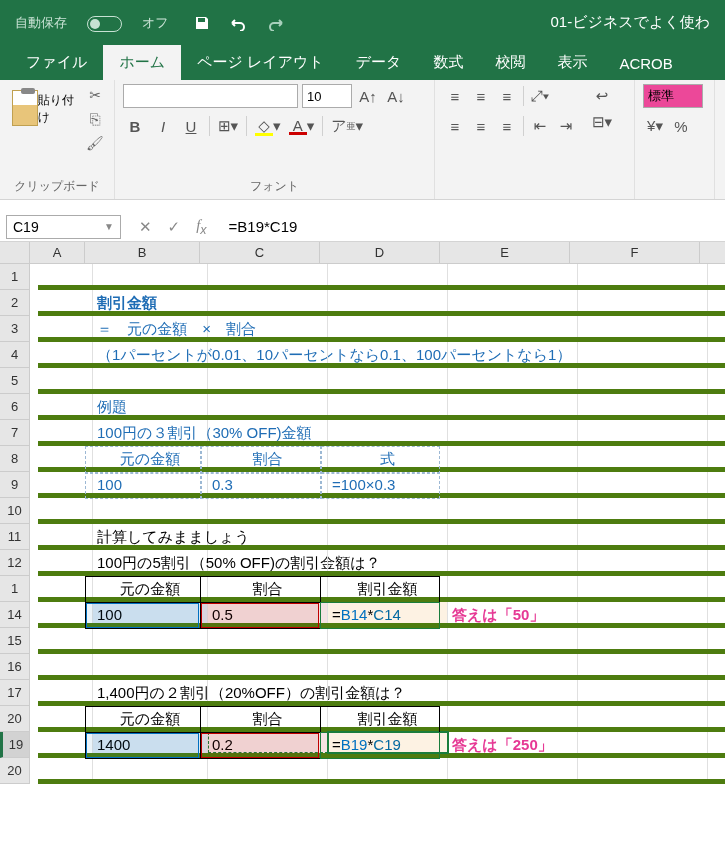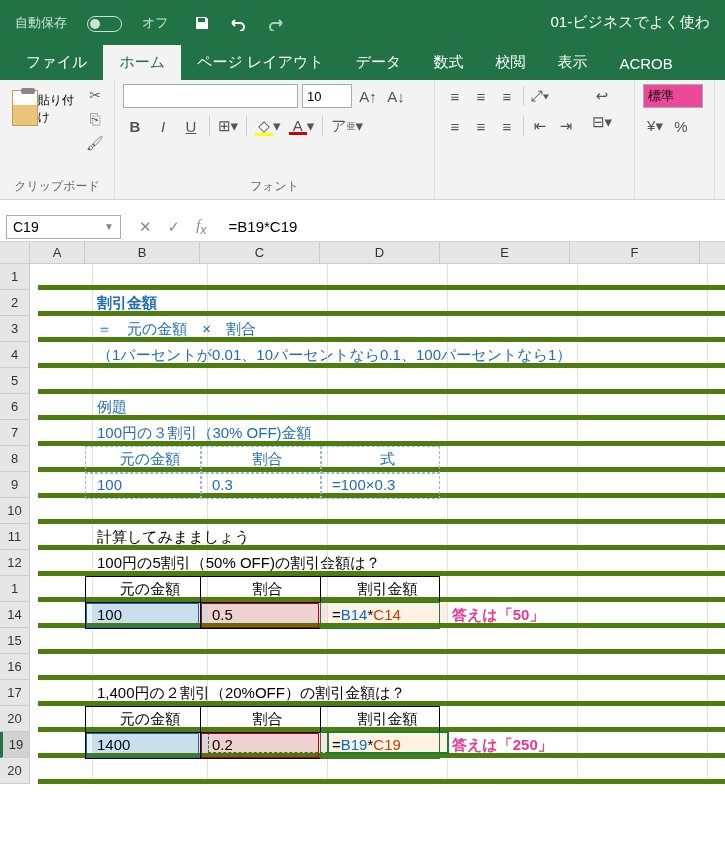--- a/index.html
+++ b/index.html
@@ -75,21 +75,21 @@
 .bold-blue { color: #1f6db5; font-weight: bold; }
 .magenta { color: #e63995; font-weight: bold; }
 .light-blue-bg { background: #dce8f2; }
 .light-pink-bg { background: #f5e3e3; }
 .light-orange-bg { background: #fdf2e3; }
 
 .sel-cell { outline: 2px solid #1a7d3c; outline-offset: -1px; }
 .marching { outline: 1.5px dashed #1a7d3c; outline-offset: -1px; }
 
 .formula-colored .b { color: #0070c0; }
-.formula-colored .c { color: #c2410c; }
+.formula-colored .c { color: #0369a1; }
 
 .overlay-box { position: absolute; pointer-events: none; }
 .tbl-outer { border: 1.5px solid #000; }
 .green-box { border: 1.5px solid #1a7d3c; }
 .blue-box { border: 1.5px solid #0070c0; background: rgba(0,112,192,0.08); }
 .red-box { border: 1.5px solid #c00000; background: rgba(192,0,0,0.08); }
 .blue-dashed { border: 1px dashed #9cb8d4; }
 
 svg { display: block; }
 </style>

